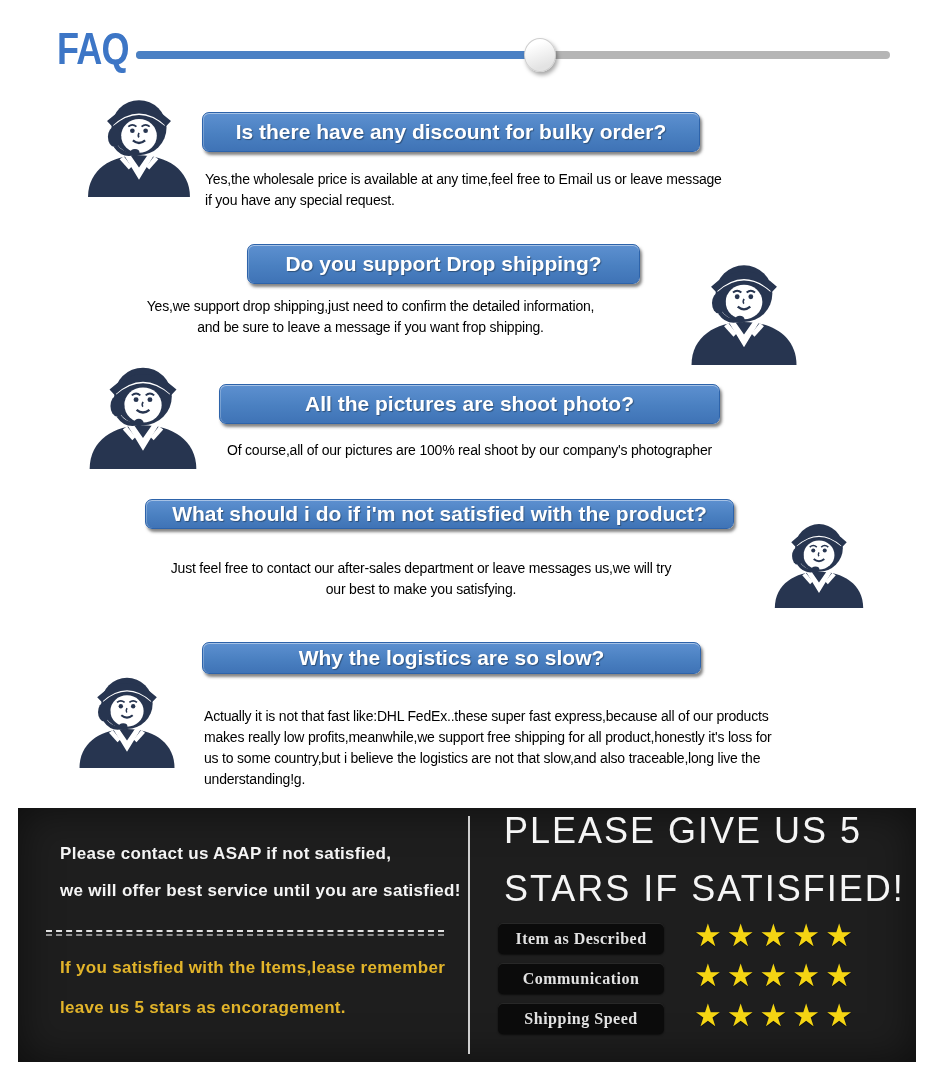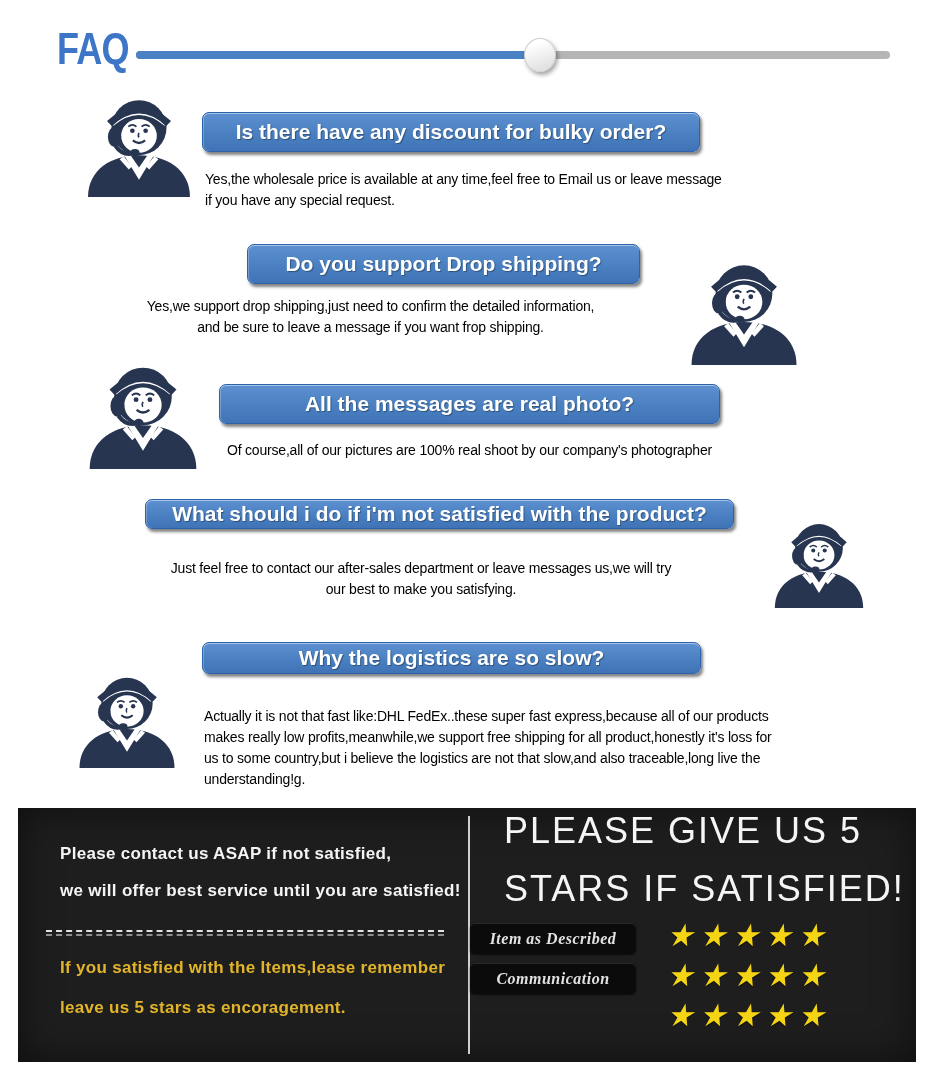--- a/index.html
+++ b/index.html
@@ -59,21 +59,21 @@
                   font-weight:bold; letter-spacing:.3px; white-space:nowrap; }
   .cl1 { top:36px; } .cl2 { top:73px; }
   .dashed-divider { position:absolute; left:28px; top:122px; width:398px; height:6px;
                     border-top:2px dashed #e2e2e2; border-bottom:2px dashed #8f8f8f; }
   .yellow-line { position:absolute; left:42px; font-size:17px; font-weight:bold;
                  letter-spacing:.3px; white-space:nowrap; }
   .yl1 { top:150px; } .yl2 { top:190px; }
   .stars-heading { position:absolute; left:486px; color:#f5f5f5; font-size:36px;
                    letter-spacing:2px; white-space:nowrap; }
   .sh1 { top:2px; } .sh2 { top:60px; }
-  .rating-row { position:absolute; left:452px; width:410px; height:32px;font-style:italic; }
+  .rating-row { position:absolute; left:480px; width:410px; height:32px; }
   .rr1 { top:115px; } .rr2 { top:155px; } .rr3 { top:195px; }
   .rating-label { position:absolute; left:0; top:0; width:166px; height:31px;
                   background:#0b0b0b; border-radius:5px;
                   box-shadow:inset 0 1px 0 rgba(255,255,255,.12), 0 1px 2px rgba(0,0,0,.6);
                   display:flex; align-items:center; justify-content:center;
                   font-family:"Liberation Serif", serif; font-weight:bold; font-size:16px;
                   color:#e2e2e2; letter-spacing:.5px; white-space:nowrap; }
   .star-row { position:absolute; left:196px; top:-6px; font-size:31px; letter-spacing:5px;
               white-space:nowrap; text-shadow:0 1px 1px rgba(0,0,0,.5); }
   .hidden-defs { position:absolute; width:0; height:0; overflow:hidden; }
@@ -134,21 +134,21 @@
     <svg class="avatar av2" viewBox="0 0 120 104" preserveAspectRatio="xMidYMax meet">
         <use href="#cs-avatar"></use>
       </svg>
   </section>
 
   <section>
     <svg class="avatar av3" viewBox="0 0 120 104" preserveAspectRatio="xMidYMax meet">
         <use href="#cs-avatar"></use>
       </svg>
     <div class="banner b3">
-      <span>All the messages are real photo?</span>
+      <span>All the pictures are shoot photo?</span>
     </div>
     <p class="answer a3">Of course,all of our pictures are 100% real shoot by our company's photographer</p>
   </section>
 
   <section>
     <div class="banner b4">
       <span>What should i do if i'm not satisfied with the product?</span>
     </div>
     <p class="answer a4">Just feel free to contact our after-sales department or leave messages us,we will try
 our best to make you satisfying.</p>
@@ -184,17 +184,18 @@
 
     <div class="rating-row rr1">
       <div class="rating-label">Item as Described</div>
       <div class="star-row" style="color: rgb(245, 213, 19);">★★★★★</div>
     </div>
     <div class="rating-row rr2">
       <div class="rating-label">Communication</div>
       <div class="star-row" style="color: rgb(245, 213, 19);">★★★★★</div>
     </div>
     <div class="rating-row rr3">
+      <div class="rating-label">Shipping Speed</div>
       <div class="star-row" style="color: rgb(245, 213, 19);">★★★★★</div>
     </div>
   </div>
 
 </div>
 
 </body></html>

